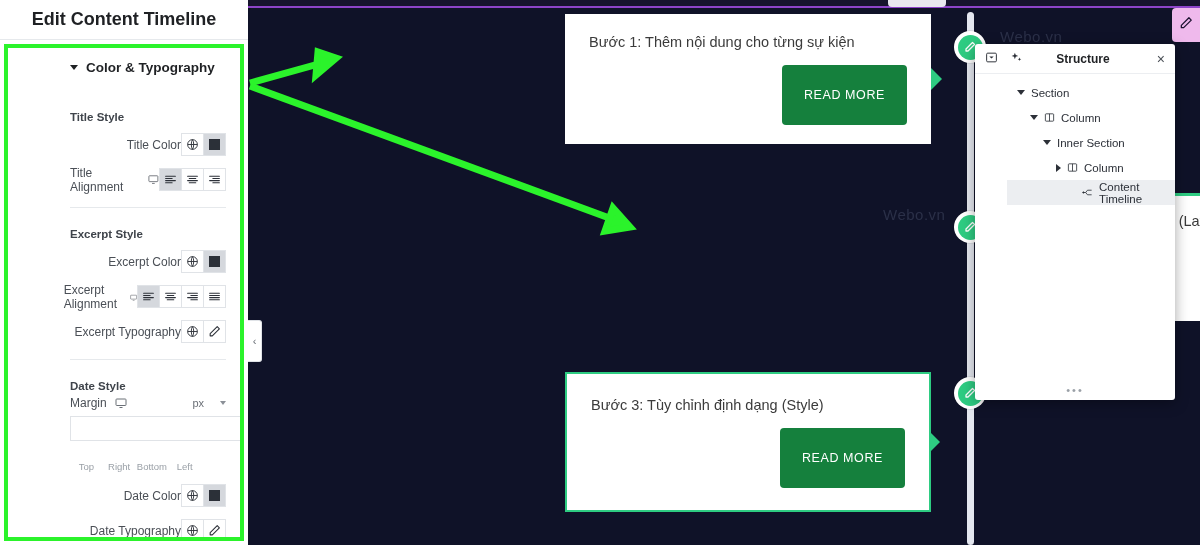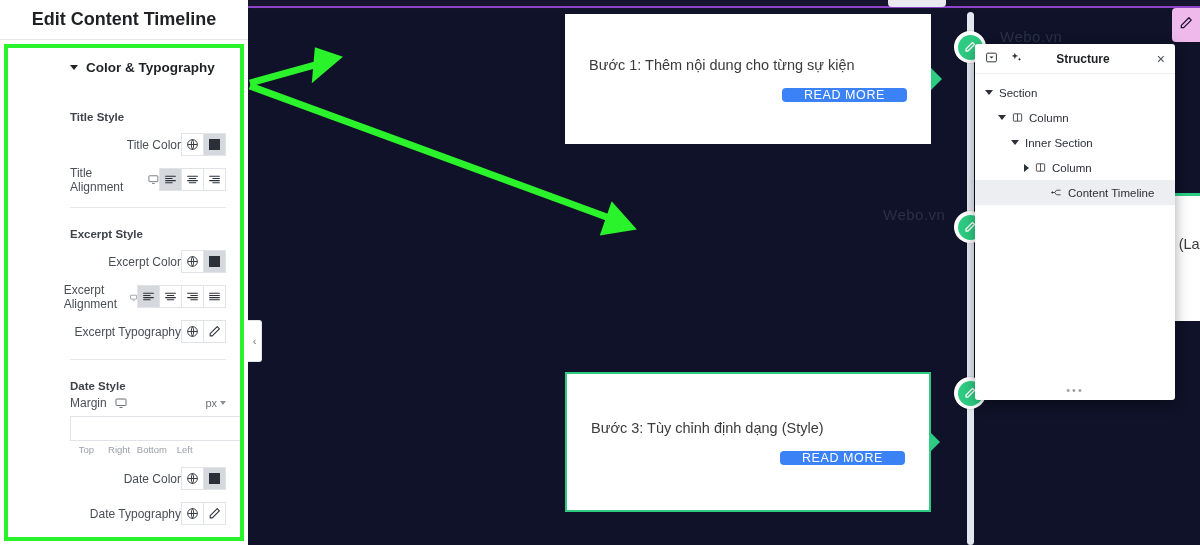--- a/index.html
+++ b/index.html
@@ -59,23 +59,23 @@
 
   
   .card {
     position: absolute; background: #ffffff;
     display: flex; flex-direction: column; justify-content: center;
   }
   .card .title {
     font-size: 14.5px; color: #3b3b3b; line-height: 1.3;
   }
   .readmore {
-    background: #3b82f6; color: #ffffff; border: none;
+    background: #15803d; color: #ffffff; border: none;
     font-size: 12.5px; letter-spacing: .6px;
-    padding: 0 22px; border-radius: 4px; cursor: pointer;
+    padding: 23px 22px; border-radius: 4px; cursor: pointer;
     font-family: "Liberation Sans", sans-serif;
   }
   
   .notch-r {
     position: absolute; right: -11px; top: 50%; margin-top: -11px;
     width: 0; height: 0;
     border-top: 11px solid transparent; border-bottom: 11px solid transparent;
     border-left: 11px solid #2ecc82;
   }
   .notch-l {
@@ -154,30 +154,30 @@
     display: flex; align-items: center; justify-content: center; cursor: pointer;
     margin-left: -1px;
   }
   .cbtn:first-child { margin-left: 0; }
   .cbtn.active { background: #d5d8dd; }
   .cbtn svg { width: 13px; height: 13px; }
   .swatch { width: 11px; height: 11px; background: #2b3038; }
 
   
   .unit-row { display: flex; align-items: center; justify-content: space-between; }
-  .unit { font-size: 11px; color: #6b7077; display: flex; align-items: center; gap: 3px; cursor: pointer; }
+  .unit { font-size: 11px; color: #6b7077; display: flex; align-items: center; gap: 16px; cursor: pointer; }
   .unit .dn { width: 0; height: 0; border-left: 3.5px solid transparent;
               border-right: 3.5px solid transparent; border-top: 4px solid #8b9097; }
   .mbox { display: flex; margin-top: 6px; }
   .mcell {
     flex: 1; height: 25px; border: 1px solid #e0e3e7; margin-left: -1px; background: #fff;
   }
   .mcell:first-child { margin-left: 0; }
   .mlabels { display: flex; margin-top: 3px; }
-  .mlabels span { flex: 1; text-align: center; font-size: 9.5px; color: #9aa0a7; }
+  .mlabels span { flex: 1; text-align: center; font-size: 9.5px; color: #9aa0a7; margin-top: 17px; }
   .mlabels span.sp { flex: 0 0 25px; }
 
   
   .collapse {
     position: absolute; left: 248px; top: 320px; width: 14px; height: 42px;
     background: #ffffff; border: 1px solid #e0e3e7; border-left: none;
     border-radius: 0 3px 3px 0;
     display: flex; align-items: center; justify-content: center;
     font-size: 11px; color: #6b7077; cursor: pointer; z-index: 6;
   }
@@ -193,21 +193,21 @@
     height: 30px; display: flex; align-items: center; padding: 0 10px;
     border-bottom: 1px solid #eceef1; position: relative;
   }
   .st-head .icons { display: flex; align-items: center; gap: 12px; }
   .st-head svg { width: 13px; height: 13px; }
   .st-title {
     position: absolute; left: 16px; right: 0; text-align: center;
     font-size: 12px; font-weight: bold; color: #1f2124; pointer-events: none;
   }
   .st-close { margin-left: auto; font-size: 14px; color: #4a4f56; cursor: pointer; z-index: 2; }
-  .st-tree { flex: 1; padding-top: 6px; }
+  .st-tree { flex: 1; padding-top: 6px; padding-left: 32px; }
   .tnode {
     display: flex; align-items: center; gap: 6px; height: 25px;
     font-size: 11.5px; color: #2c3038; cursor: pointer;
   }
   .tnode.sel { background: #eceef1; }
   .tcaret { width: 0; height: 0; }
   .tcaret.down { border-left: 4px solid transparent; border-right: 4px solid transparent;
                  border-top: 5px solid #2c3038; }
   .tcaret.right { border-top: 4px solid transparent; border-bottom: 4px solid transparent;
                   border-left: 5px solid #2c3038; }

